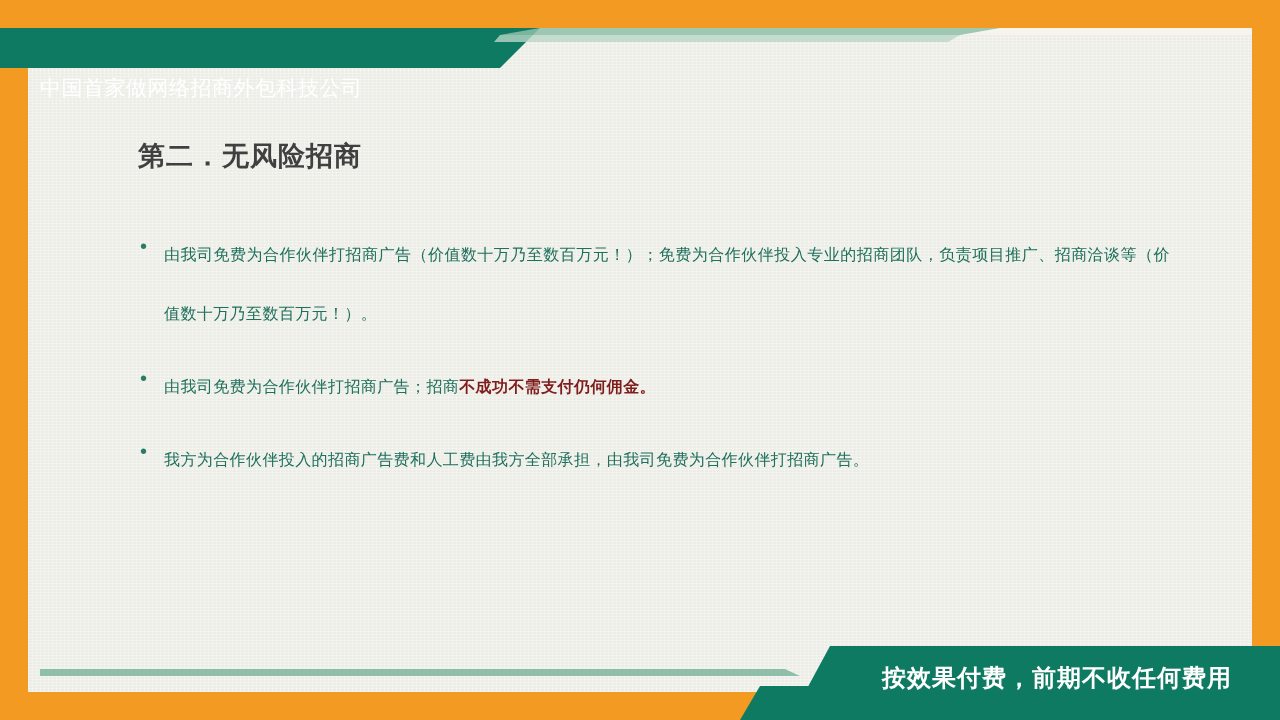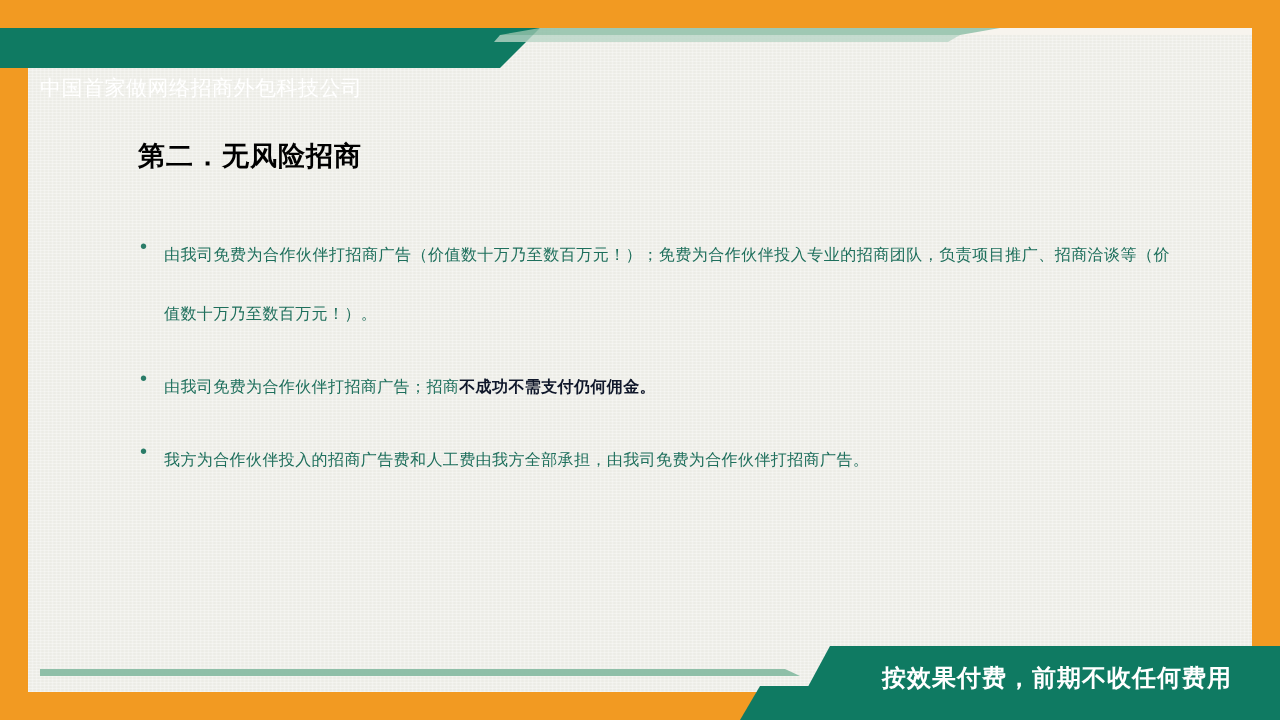--- a/index.html
+++ b/index.html
@@ -88,21 +88,21 @@
     white-space: nowrap;
   }
 
   
   .heading {
     position: absolute;
     left: 138px;
     top: 138px;
     font-size: 27px;
     font-weight: bold;
-    color: #000000;
+    color: #404040;
     letter-spacing: 1px;
   }
 
   .bullets {
     position: absolute;
     left: 140px;
     top: 225px;
     width: 1030px;
   }
   .bullet {
@@ -123,21 +123,21 @@
     flex: 1 1 auto;
     font-size: 16px;
     line-height: 59px;
     color: #1E6F5C;
     text-align: justify;
     text-justify: inter-ideograph;
     letter-spacing: 0.4px;
   }
   .bullet-text b {
     font-weight: bold;
-    color: #0f172a;
+    color: #7f1d1d;
   }
 </style>
 </head>
 <body>
 
 <div class="slide">
 
   <div class="paper"></div>
 
   <div class="top-rule"></div>

